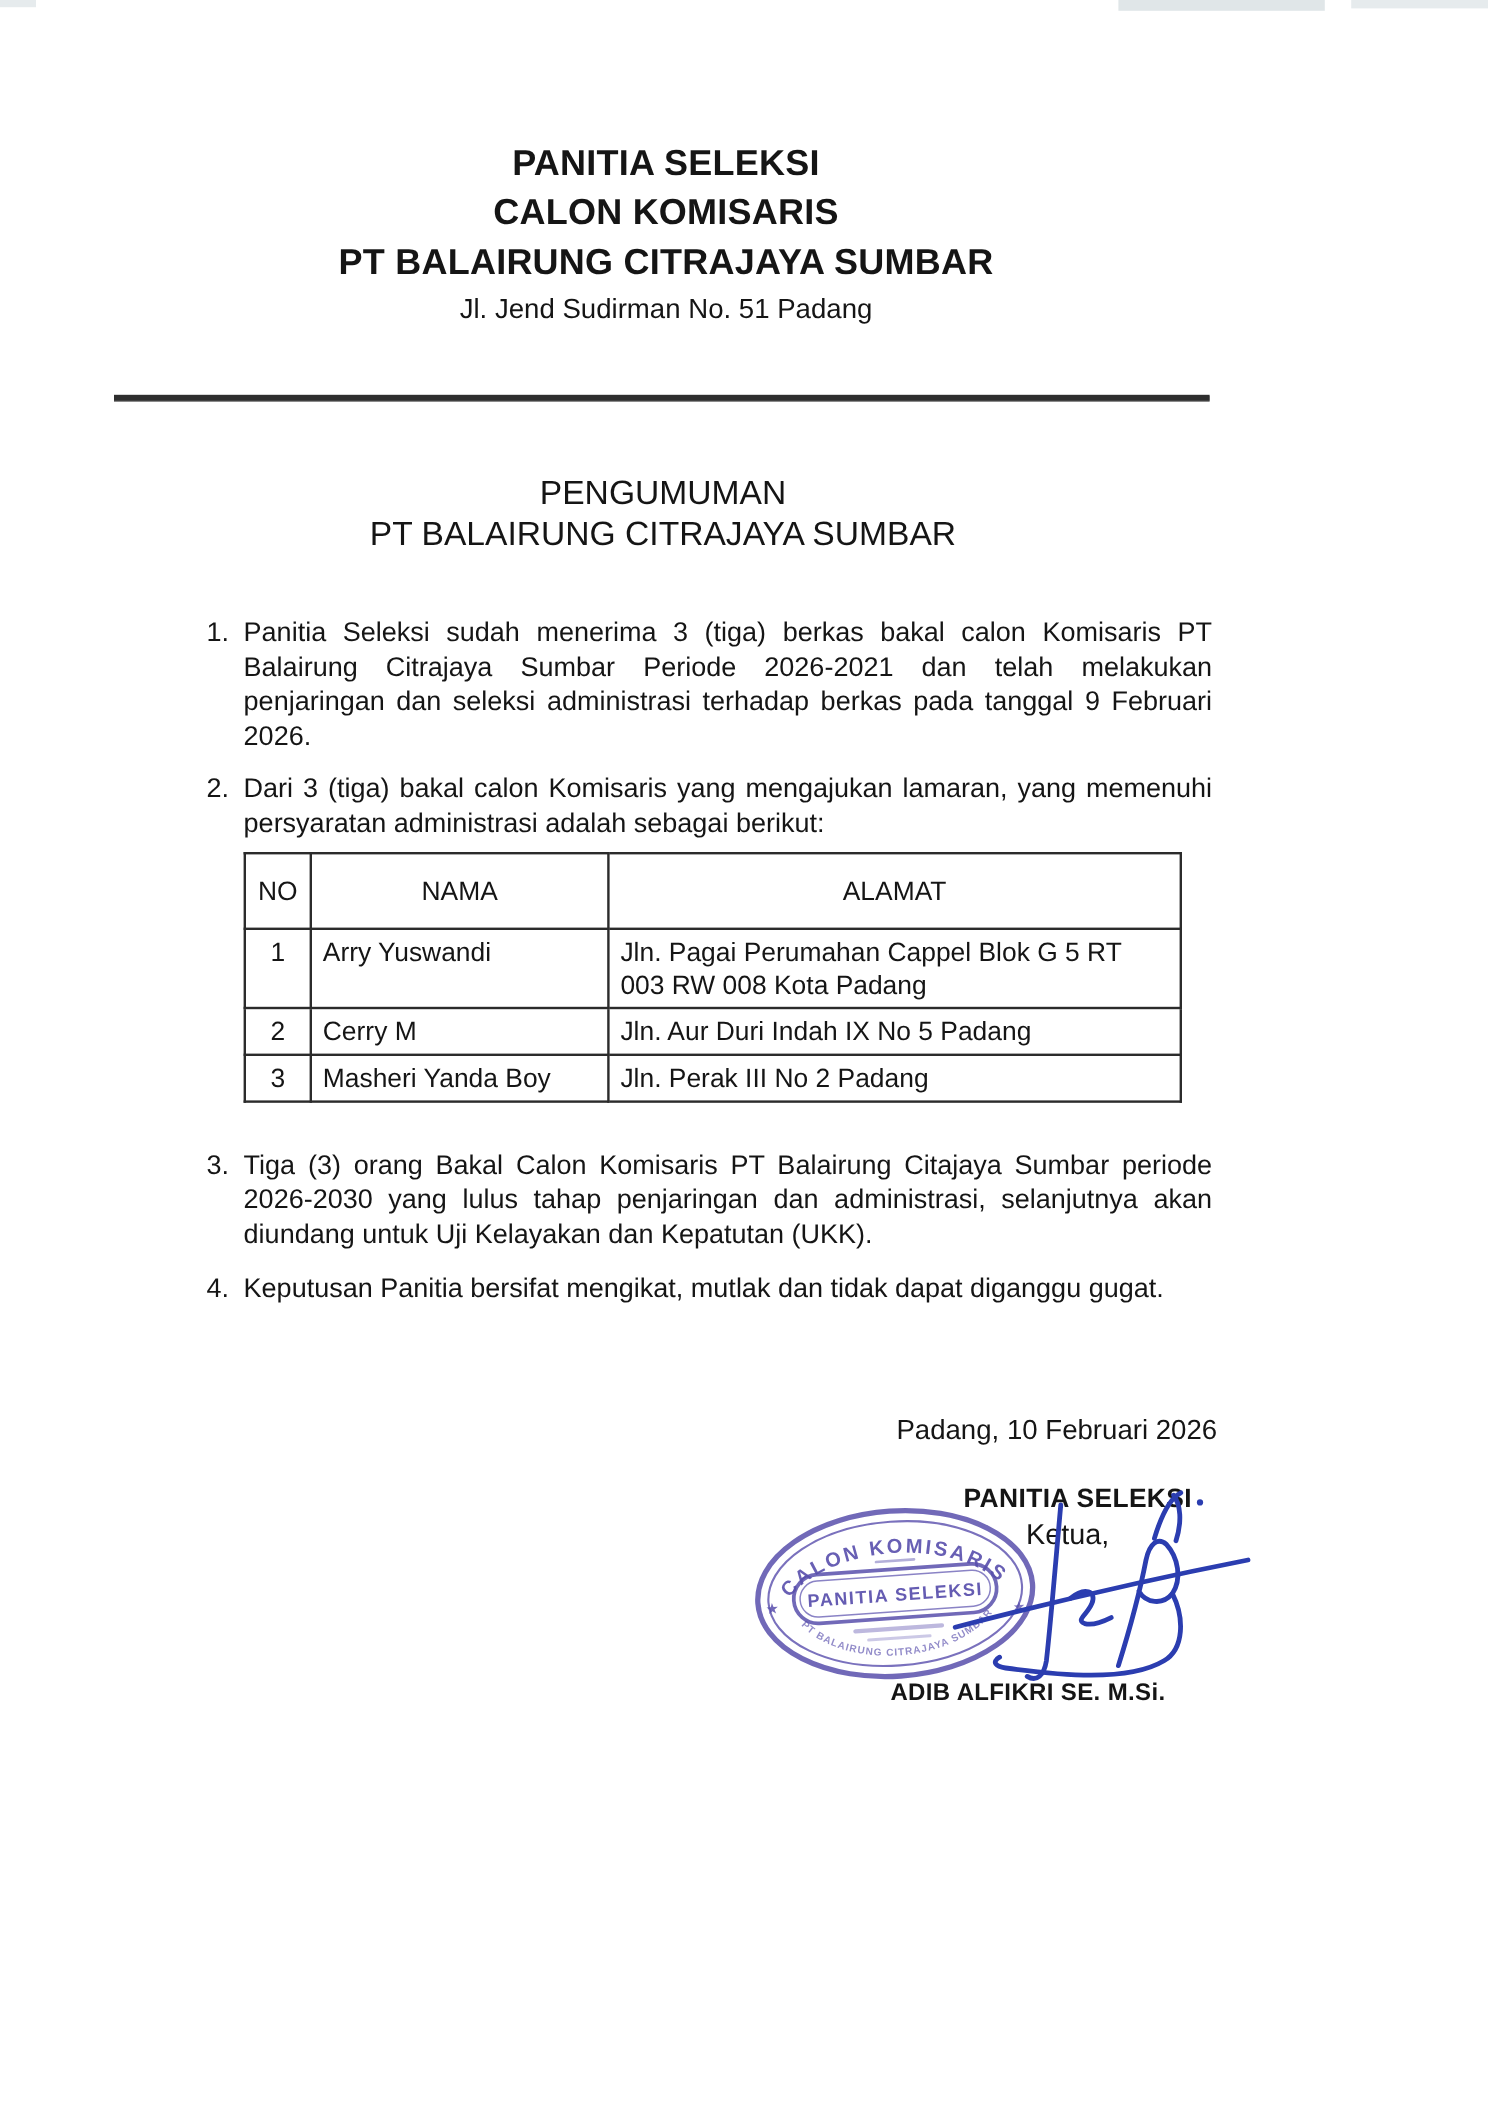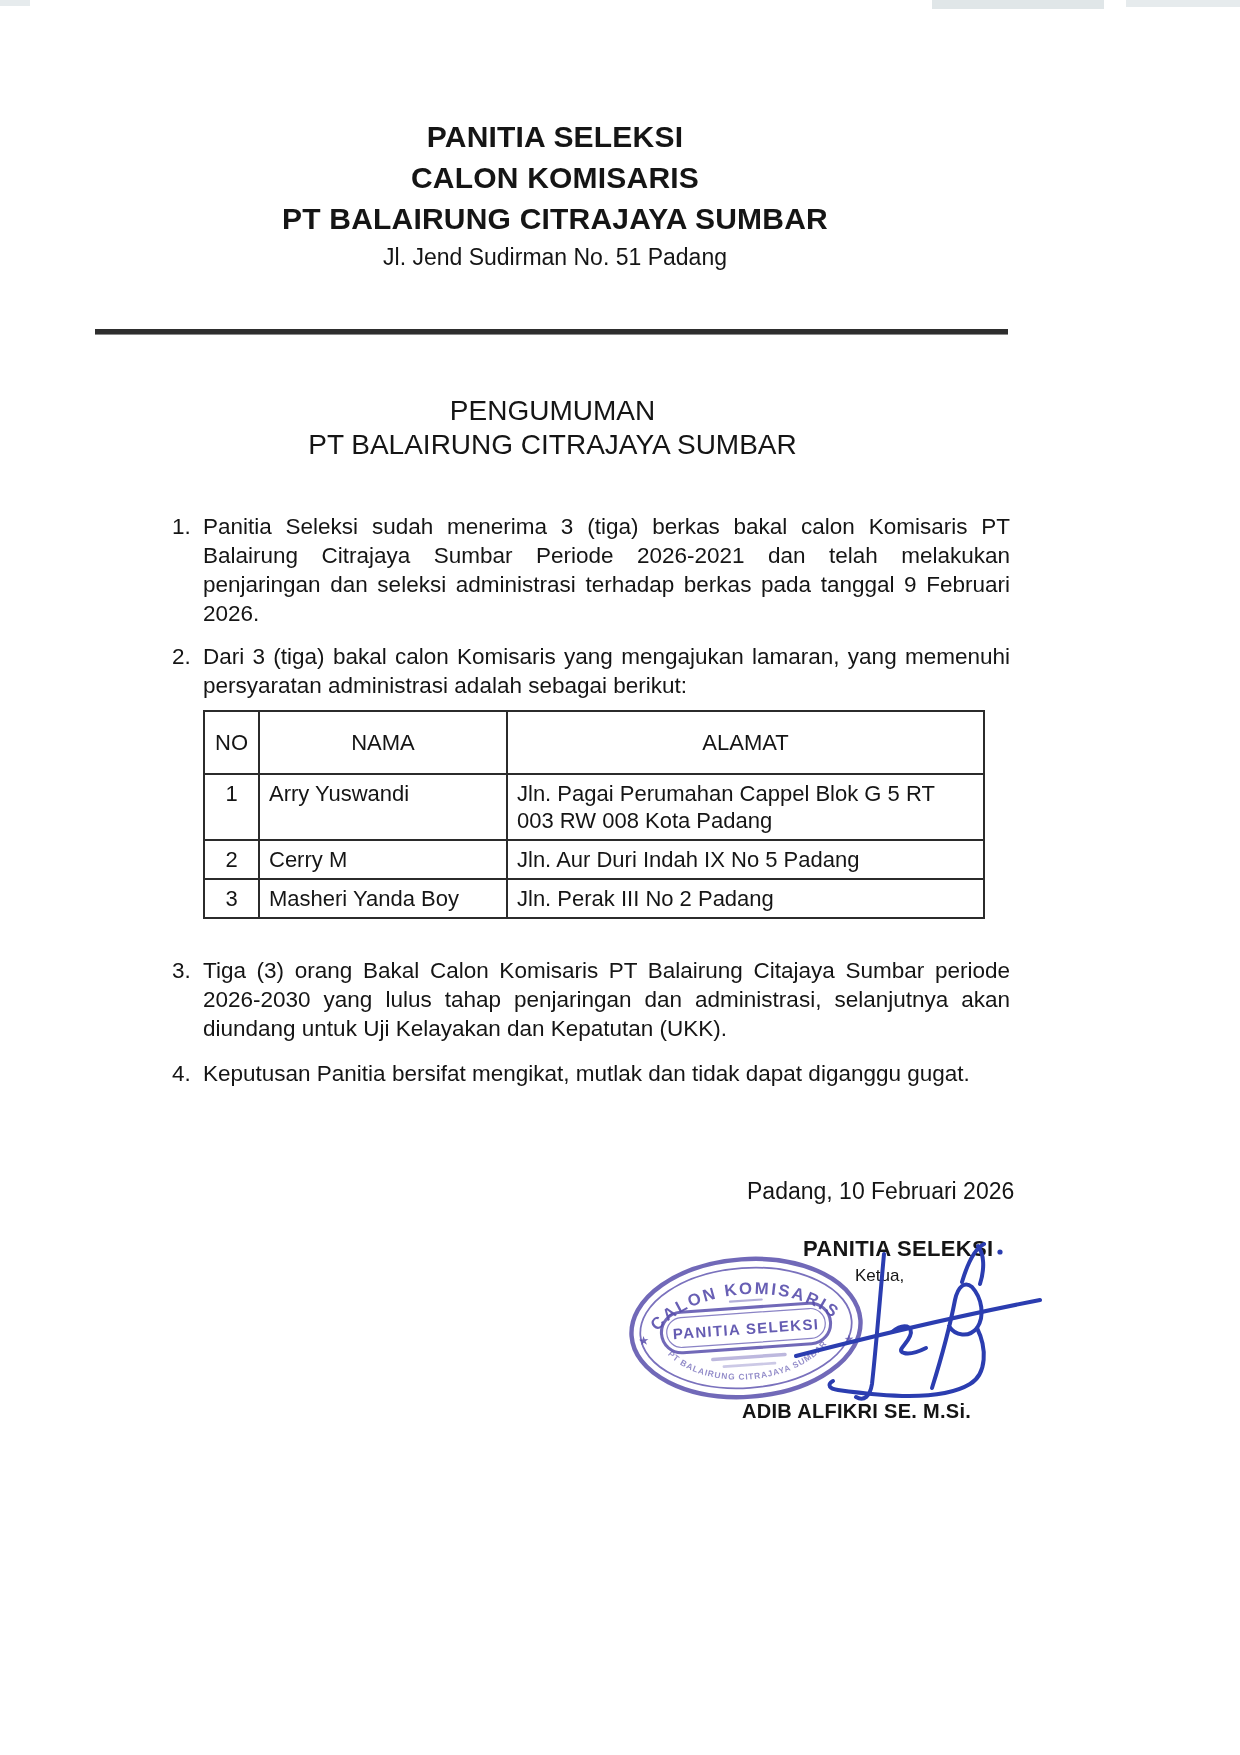--- a/index.html
+++ b/index.html
@@ -45,21 +45,21 @@
   .item3-wrap { margin-top:37px; }
   .item4-wrap { margin-top:16px; }
 
   .date-line { position:absolute; left:747px; top:1177px;
                font-size:23px; line-height:28px; white-space:nowrap; }
   .date-city { display:inline-block; }
   .date-value { display:inline-block; }
 
   .sig-committee { position:absolute; left:803px; top:1236px;
                    font-size:22px; font-weight:700; letter-spacing:.3px; }
-  .sig-role { position:absolute; left:855px; top:1266px; font-size:17px; }
+  .sig-role { position:absolute; left:855px; top:1266px; font-size:24px; }
   .sig-name { position:absolute; left:742px; top:1400px;
               font-size:20px; font-weight:700; letter-spacing:.3px; }
 
   .stamp { position:absolute; left:626px; top:1250px; width:240px; height:156px;
            transform:rotate(-4deg); opacity:.92; }
   .signature { position:absolute; left:788px; top:1236px; width:260px; height:186px; }
 </style>
 </head>
 <body>
 

